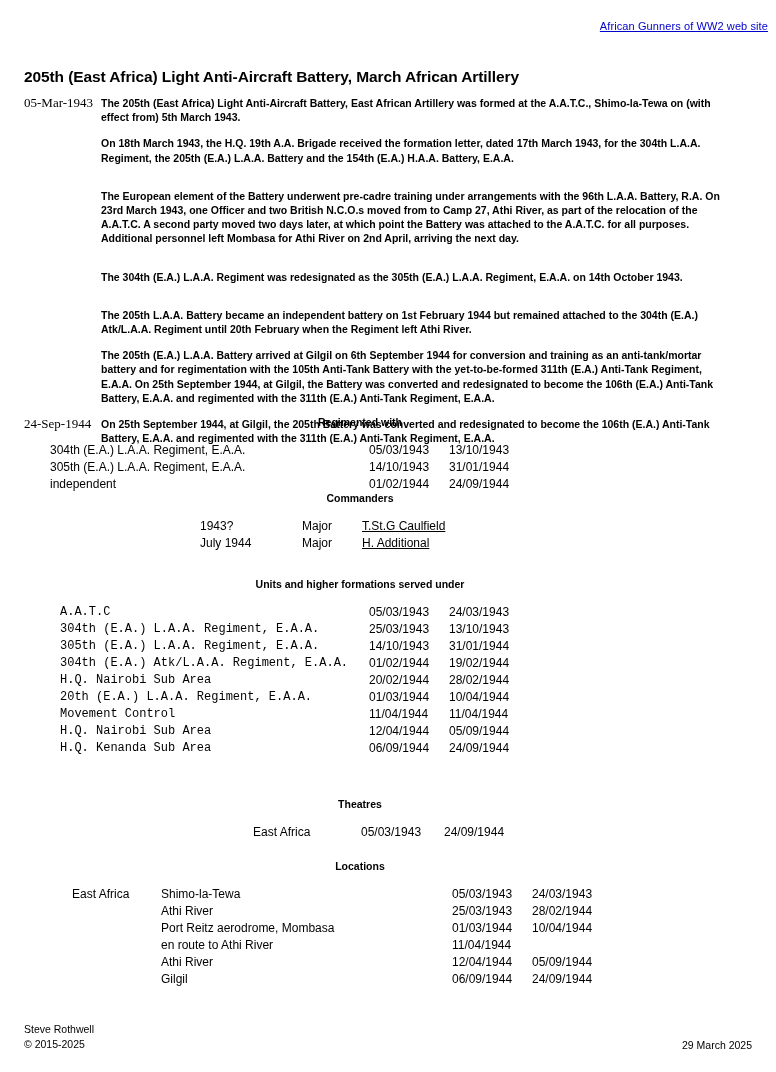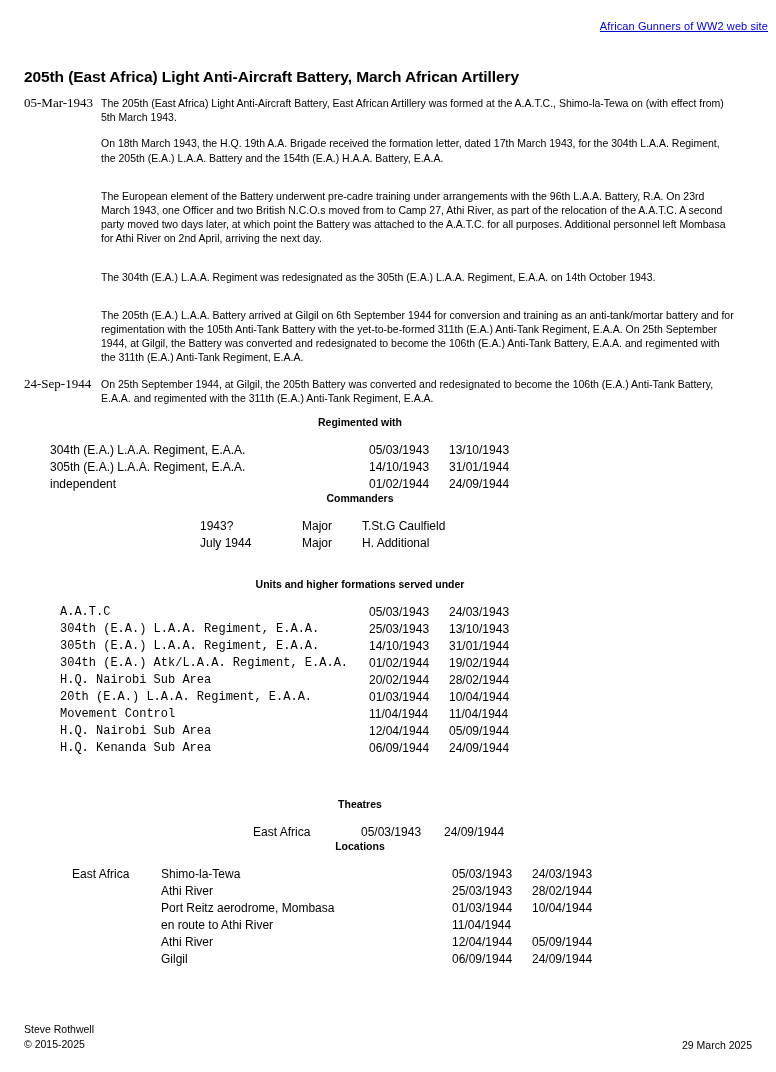--- a/index.html
+++ b/index.html
@@ -65,20 +65,21 @@
     width: 76px;
     flex: 0 0 76px;
     font-size: 13px;
     line-height: 14px;
     white-space: nowrap;
     font-family: Liberation Serif, serif;
   }
   .entry-body {
     flex: 1 1 auto;
     padding-left: 1px;
+    font-weight: bold;
   }
   .para {
     font-size: 10.5px;
     line-height: 14.2px;
     text-align: left;
     margin: 0 0 12px 0;
     width: 634px;
   }
   .para:last-child { margin-bottom: 0; }
   .gap-12 { height: 12px; }
@@ -106,21 +107,21 @@
   .cell { position: absolute; top: 0; }
 
   
   .c-name-26  { left: 26px; }
   .c-name-24  { left: 36px; font-family: Liberation Mono, monospace; }
   .c-d1-345   { left: 345px; }
   .c-d2-425   { left: 425px; }
 
   .c-cmd-name { left: 176px; }
   .c-cmd-rank { left: 278px; }
-  .c-cmd-who  { left: 338px; }
+  .c-cmd-who  { left: 338px; text-decoration: underline; }
 
   .c-th-name  { left: 229px; }
   .c-th-d1    { left: 337px; }
   .c-th-d2    { left: 420px; }
 
   .c-loc-th   { left: 48px; }
   .c-loc-name { left: 137px; }
   .c-loc-d1   { left: 428px; }
   .c-loc-d2   { left: 508px; }
 
@@ -162,20 +163,21 @@
     <div class="entry">
       <div class="entry-date">05-Mar-1943</div>
       <div class="entry-body">
         <p class="para">The 205th (East Africa) Light Anti-Aircraft Battery, East African Artillery was formed at the A.A.T.C., Shimo-la-Tewa on (with effect from) 5th March 1943.</p>
         <p class="para">On 18th March 1943, the H.Q. 19th A.A. Brigade received the formation letter, dated 17th March 1943, for the 304th L.A.A. Regiment, the 205th (E.A.) L.A.A. Battery and the 154th (E.A.) H.A.A. Battery, E.A.A.</p>
         <div class="gap-12"></div>
         <p class="para">The European element of the Battery underwent pre-cadre training under arrangements with the 96th L.A.A. Battery, R.A.  On 23rd March 1943, one Officer and two British N.C.O.s moved from to Camp 27, Athi River, as part of the relocation of the A.A.T.C.  A second party moved two days later, at which point the Battery was attached to the A.A.T.C. for all purposes.  Additional personnel left Mombasa for Athi River on 2nd April, arriving the next day.</p>
         <div class="gap-12"></div>
         <p class="para">The 304th (E.A.) L.A.A. Regiment was redesignated as the 305th (E.A.) L.A.A. Regiment, E.A.A. on 14th October 1943.</p>
         <div class="gap-12"></div>
+        <p class="para">The 205th L.A.A. Battery became an independent battery on 1st February 1944 but remained attached to the 304th (E.A.) Atk/L.A.A. Regiment until 20th February when the Regiment left Athi River.</p>
         <p class="para">The 205th (E.A.) L.A.A. Battery arrived at Gilgil on 6th September 1944 for conversion and training as an anti-tank/mortar battery and for regimentation with the 105th Anti-Tank Battery with the yet-to-be-formed 311th (E.A.) Anti-Tank Regiment, E.A.A.   On 25th September 1944, at Gilgil, the Battery was converted and redesignated to become the 106th (E.A.) Anti-Tank Battery, E.A.A.  and regimented with the 311th (E.A.) Anti-Tank Regiment, E.A.A.</p>
       </div>
     </div>
 
     <div class="gap-12"></div>
 
     <div class="entry">
       <div class="entry-date">24-Sep-1944</div>
       <div class="entry-body">
         <p class="para">On 25th September 1944, at Gilgil, the 205th Battery was converted and redesignated to become the 106th (E.A.) Anti-Tank Battery, E.A.A.  and regimented with the 311th (E.A.) Anti-Tank Regiment, E.A.A.</p>
@@ -268,21 +270,21 @@
 
   <div class="section" style="top:798px;">
     <div class="section-heading">Theatres</div>
     <div class="row">
       <span class="cell c-th-name">East Africa</span>
       <span class="cell c-th-d1">05/03/1943</span>
       <span class="cell c-th-d2">24/09/1944</span>
     </div>
   </div>
 
-  <div class="section" style="top:840px;">
+  <div class="section" style="top:860px;">
     <div class="section-heading">Locations</div>
     <div class="row">
       <span class="cell c-loc-th">East Africa</span>
       <span class="cell c-loc-name">Shimo-la-Tewa</span>
       <span class="cell c-loc-d1">05/03/1943</span>
       <span class="cell c-loc-d2">24/03/1943</span>
     </div>
     <div class="row">
       <span class="cell c-loc-name">Athi River</span>
       <span class="cell c-loc-d1">25/03/1943</span>

